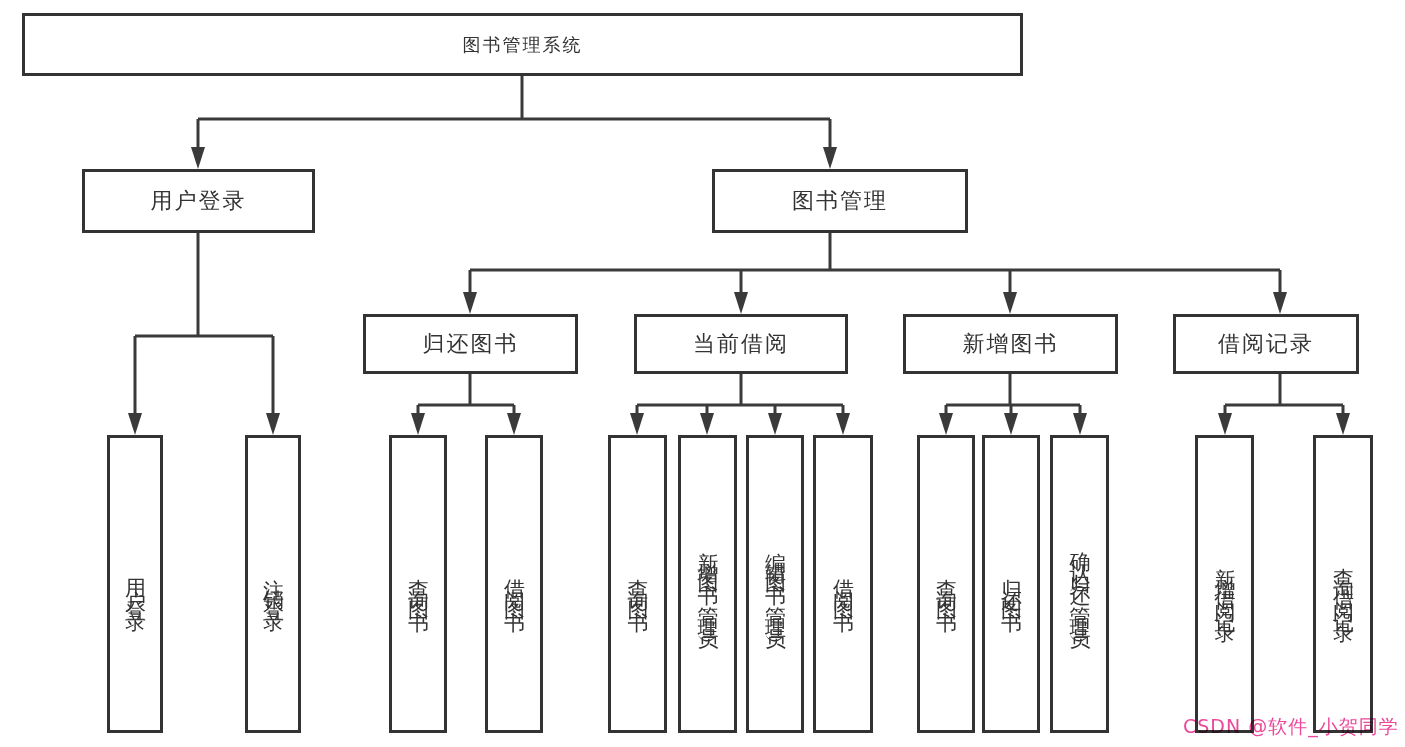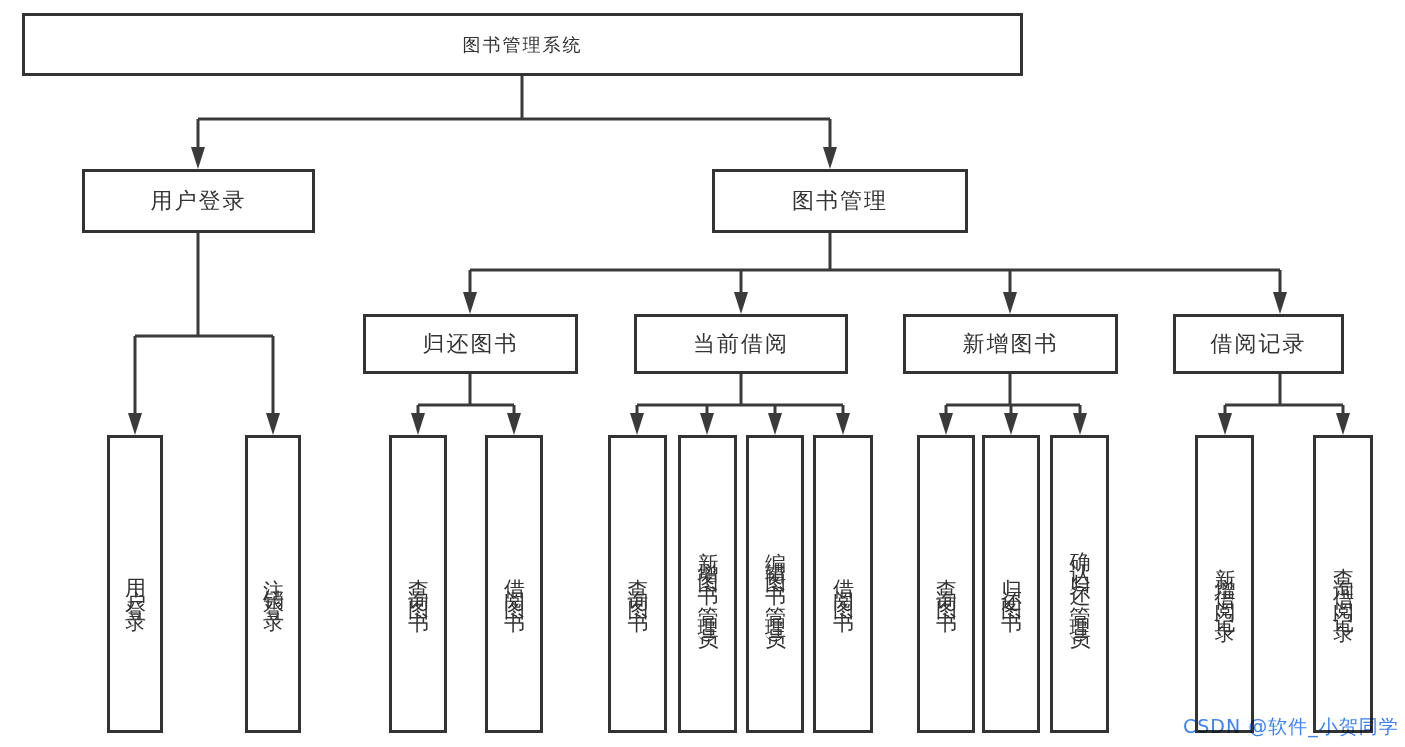--- a/index.html
+++ b/index.html
@@ -45,21 +45,21 @@
   }
   .edges polygon{
     fill:#3a3a3a;
     stroke:none;
   }
   .watermark{
     position:absolute;
     left:1183px;
     top:714px;
     font-size:19px;
-    color:#3b82f6;
+    color:#ec4899;
     letter-spacing:1px;
     white-space:nowrap;
     z-index:3;
     mix-blend-mode:multiply;
   }
 </style>
 </head>
 <body>
 
 <div class="canvas">
@@ -140,21 +140,21 @@
   </svg>
 
   <div class="box box-h" style="left:22px;top:13px;width:1001px;height:63px;font-size:18px">图书管理系统</div>
 
   <div class="box box-h" style="left:82px;top:169px;width:233px;height:64px">用户登录</div>
   <div class="box box-h" style="left:712px;top:169px;width:256px;height:64px">图书管理</div>
 
   <div class="box box-h" style="left:363px;top:314px;width:215px;height:60px">归还图书</div>
   <div class="box box-h" style="left:634px;top:314px;width:214px;height:60px">当前借阅</div>
   <div class="box box-h" style="left:903px;top:314px;width:215px;height:60px">新增图书</div>
-  <div class="box box-h" style="left:1173px;top:314px;width:171px;height:60px">借阅记录</div>
+  <div class="box box-h" style="left:1173px;top:314px;width:186px;height:60px">借阅记录</div>
 
   <div class="box box-v" style="left:107px;top:435px;width:56px;height:298px">用户登录</div>
   <div class="box box-v" style="left:245px;top:435px;width:56px;height:298px">注销登录</div>
 
   <div class="box box-v" style="left:389px;top:435px;width:58px;height:298px">查询图书</div>
   <div class="box box-v" style="left:485px;top:435px;width:58px;height:298px">借阅图书</div>
 
   <div class="box box-v" style="left:608px;top:435px;width:59px;height:298px">查询图书</div>
   <div class="box box-v" style="left:678px;top:435px;width:59px;height:298px">新增图书（管理员）</div>
   <div class="box box-v" style="left:746px;top:435px;width:58px;height:298px">编辑图书（管理员）</div>

